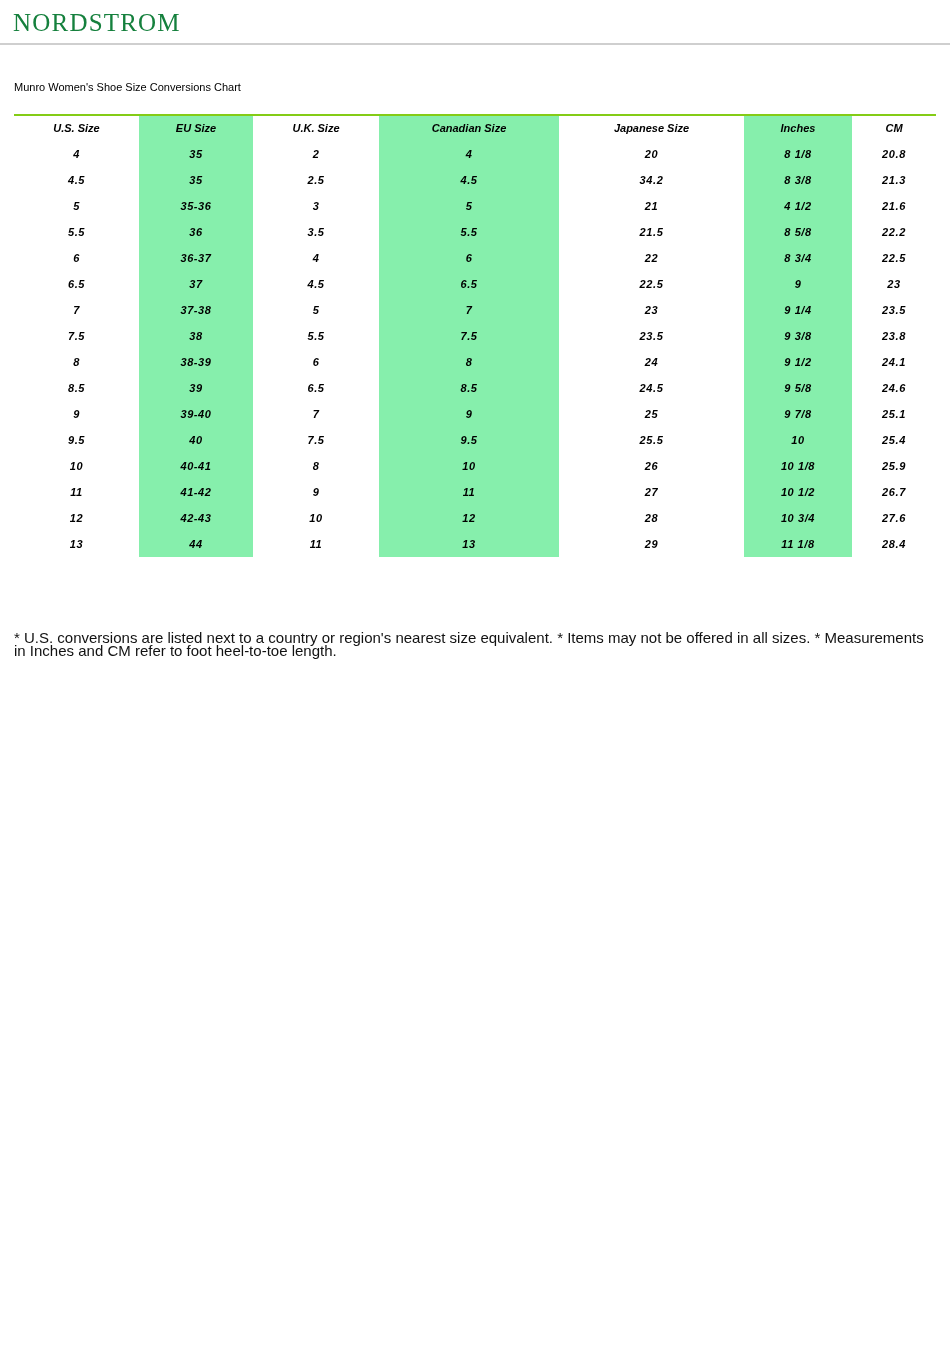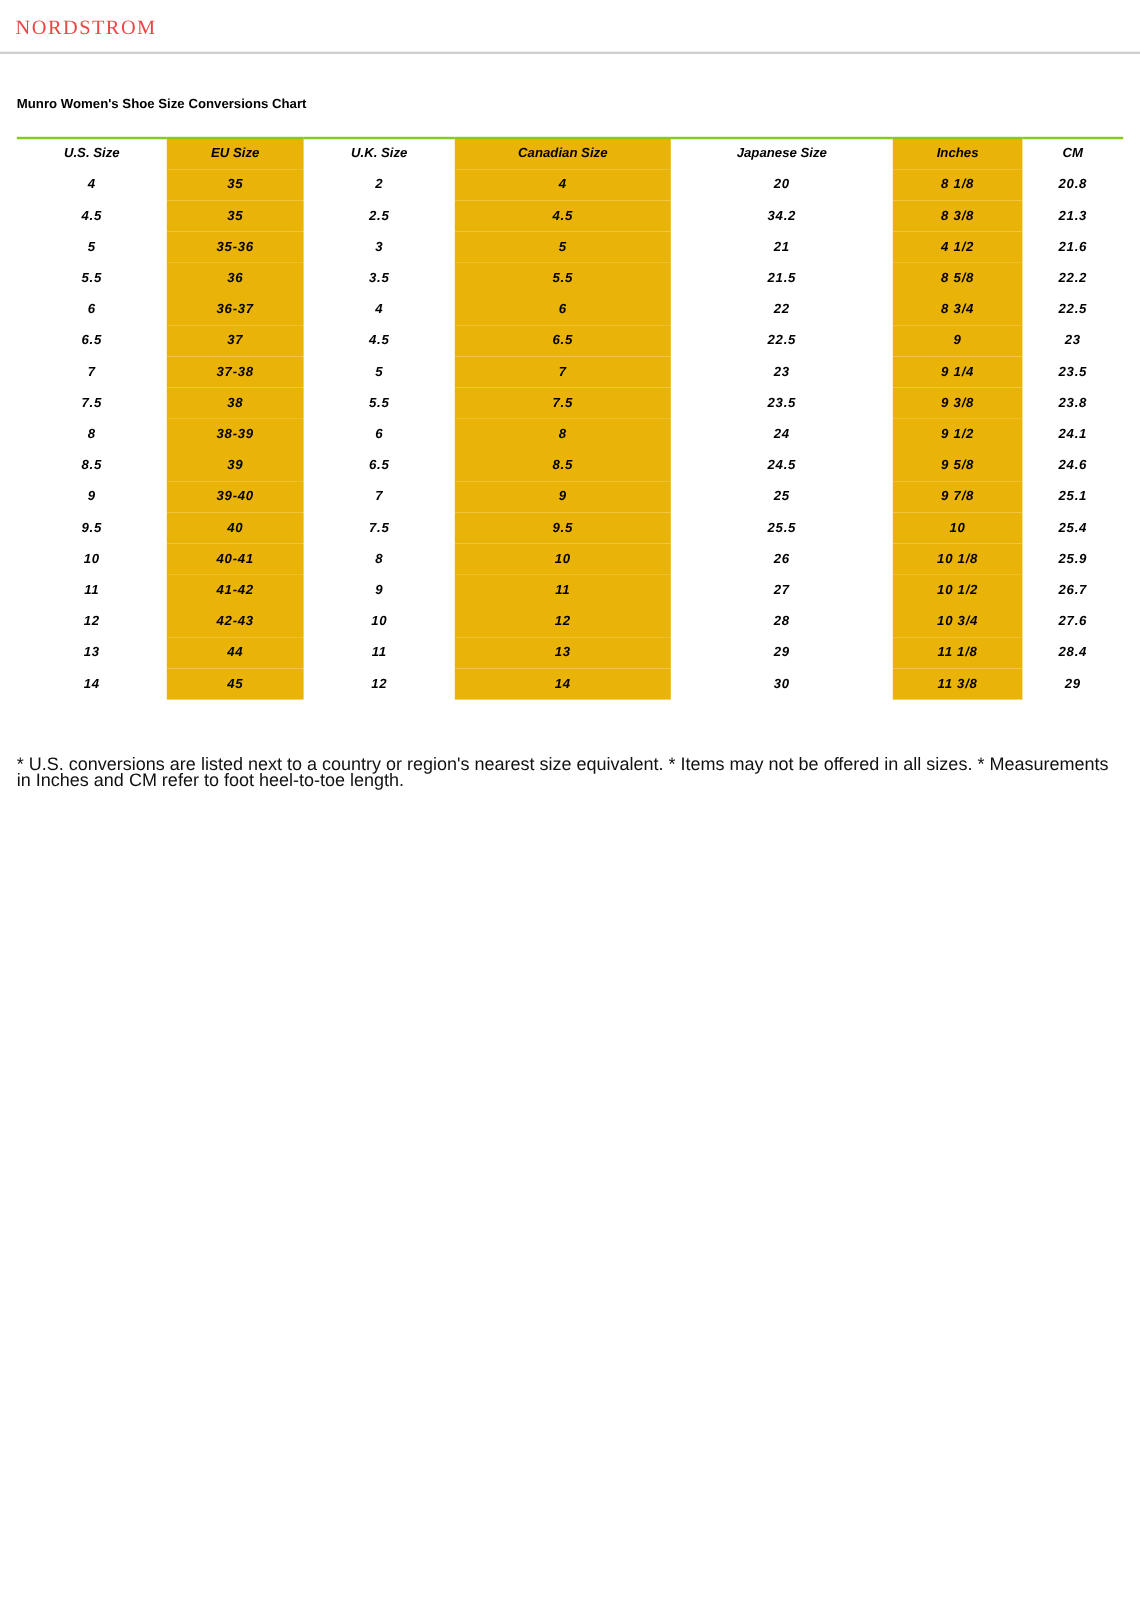--- a/index.html
+++ b/index.html
@@ -1,24 +1,24 @@
 <!DOCTYPE html>
 <html><head>
   <meta charset="utf-8">
   <style>
     html, body { margin: 0; padding: 0; background: #ffffff; }
     body { width: 950px; height: 1345px; position: relative; font-family: "Liberation Sans", sans-serif; color: #000; }
     .header { position: absolute; left: 0; top: 0; width: 950px; height: 43px; border-bottom: 2px solid #cfcfcf; }
-    .logo { position: absolute; left: 13px; top: 9px; font-family: "Liberation Serif", serif; font-size: 17px; letter-spacing: 1.2px; color: #ef4444; line-height: 28px; }
-    .title { position: absolute; left: 14px; top: 80px; font-size: 11px; font-weight: bold; line-height: 14px; }
+    .logo { position: absolute; left: 13px; top: 9px; font-family: "Liberation Serif", serif; font-size: 25px; letter-spacing: 1.2px; color: #15803d; line-height: 28px; }
+    .title { position: absolute; left: 14px; top: 80px; font-size: 11px; font-weight: normal; line-height: 14px; }
     table.sizes { position: absolute; left: 14px; top: 114px; width: 922px; border-collapse: collapse; border-top: 2px solid #84cc16; table-layout: fixed; font-style: italic; }
     table.sizes th, table.sizes td { text-align: center; font-size: 11px; font-weight: bold; height: 26px; padding: 0; line-height: 26px; }
     table.sizes td { letter-spacing: 0.6px; }
     table.sizes th { height: 25px; line-height: 25px; }
-    .shade { background: #eab308; }
+    .shade { background: #86efac; }
     .footnote { position: absolute; left: 14px; top: 631px; width: 910px; font-size: 15px; line-height: 13px; color: #111; }
   </style>
 </head>
 <body>
 
 <div class="header">
   <div class="logo">NORDSTROM</div>
 </div>
 
 <div class="title">Munro Women's Shoe Size Conversions Chart</div>
@@ -182,25 +182,16 @@
       </tr>
       <tr>
         <td>13</td>
         <td class="shade">44</td>
         <td>11</td>
         <td class="shade">13</td>
         <td>29</td>
         <td class="shade">11 1/8</td>
         <td>28.4</td>
       </tr>
-      <tr>
-        <td>14</td>
-        <td class="shade">45</td>
-        <td>12</td>
-        <td class="shade">14</td>
-        <td>30</td>
-        <td class="shade">11 3/8</td>
-        <td>29</td>
-      </tr>
     </tbody>
 </table>
 
 <div class="footnote">* U.S. conversions are listed next to a country or region's nearest size equivalent. * Items may not be offered in all sizes. * Measurements in Inches and CM refer to foot heel-to-toe length.</div>
 
 </body></html>

